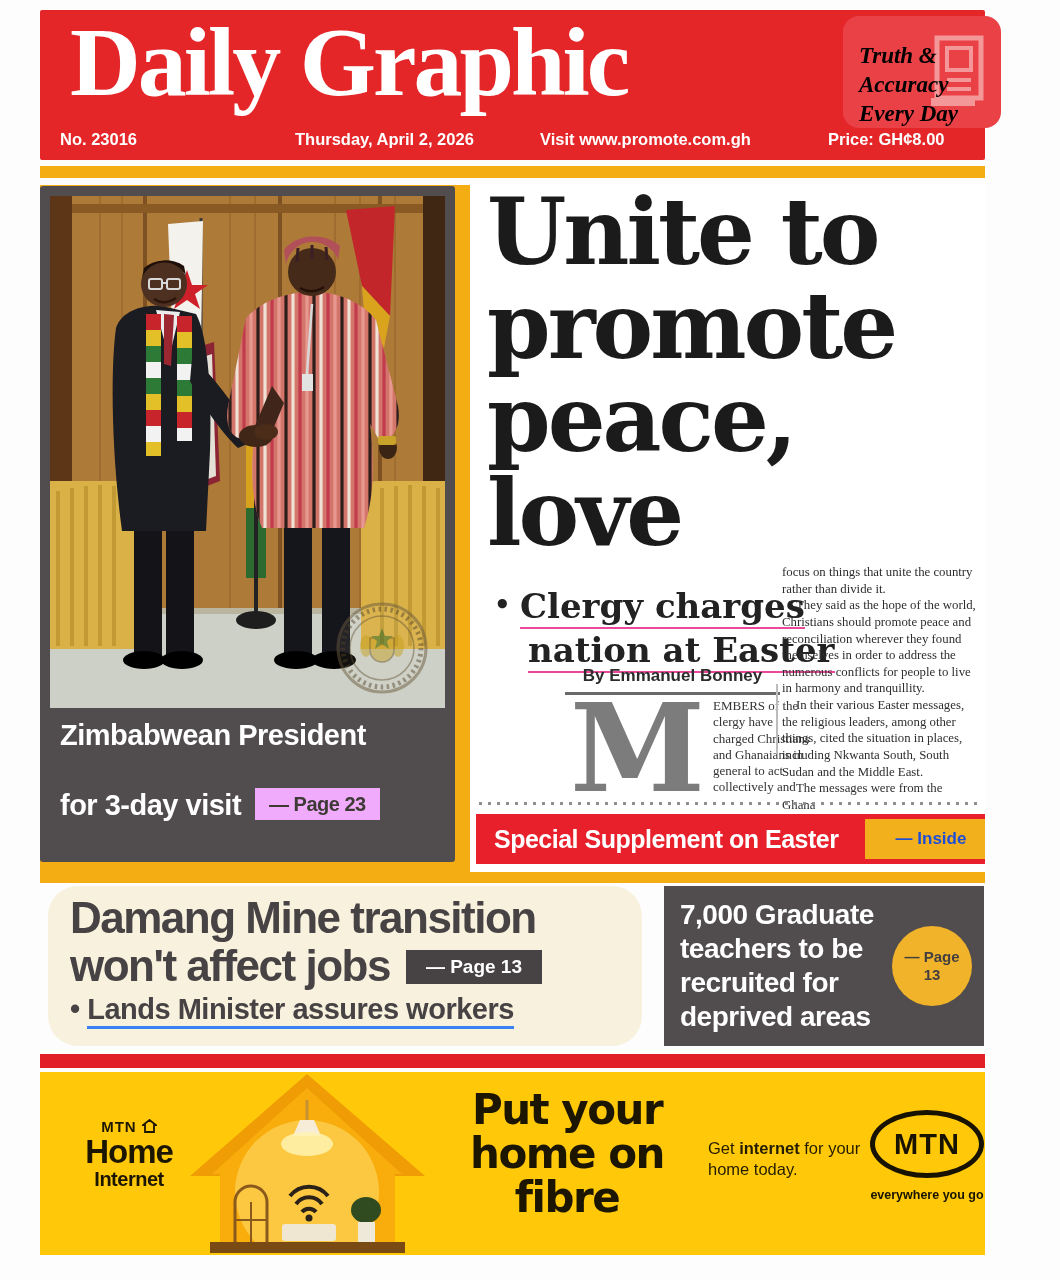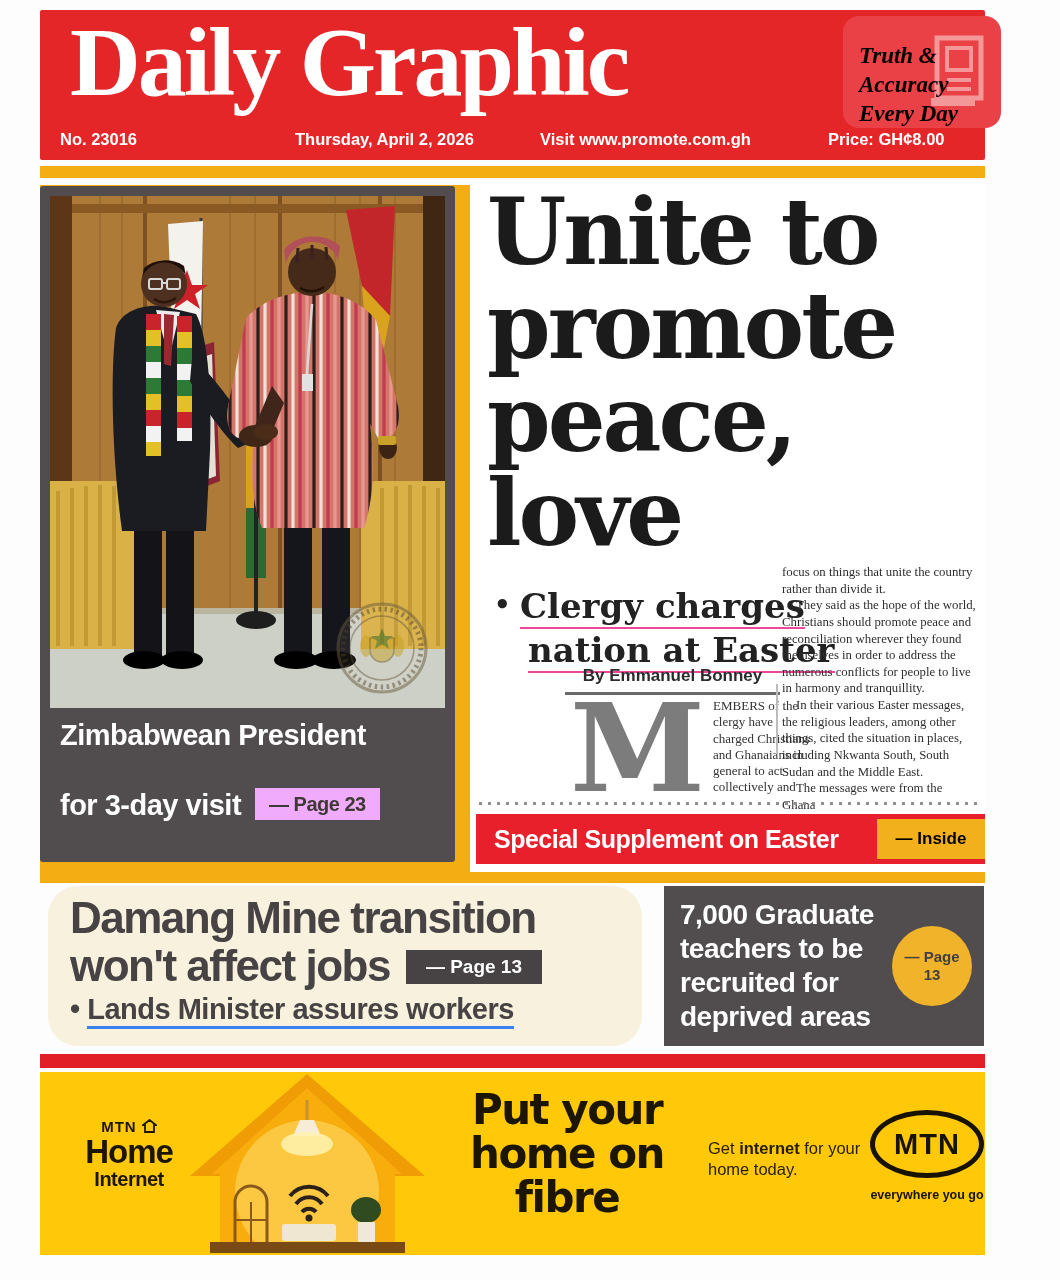--- a/index.html
+++ b/index.html
@@ -52,22 +52,22 @@
   .story-col p.first{text-indent:0;}
   .continued{margin-top:14px;margin-left:22px;font-family:"Liberation Sans",sans-serif;
              font-weight:bold;font-size:13.5px;color:#222;}
   .dotted{position:absolute;left:6px;right:6px;top:617px;height:5px;
           background-image:radial-gradient(circle,#8f8f8f 1.7px,transparent 2px);
           background-size:9px 5px;background-repeat:repeat-x;}
   .banner{position:absolute;left:6px;top:630px;width:509px;height:50px;background:#e8202c;}
   .banner-label{position:absolute;left:18px;top:0;bottom:0;display:flex;align-items:center;color:#fff;
                 font-weight:bold;font-size:25px;letter-spacing:-0.5px;white-space:nowrap;}
   .banner-tag{position:absolute;right:0;top:5px;bottom:5px;width:108px;background:#f2b11c;
-              display:flex;align-items:center;justify-content:center;color:#000000;
-              font-weight:bold;font-size:17px;}
+              display:flex;align-items:center;justify-content:center;color:#1d4ed8;
+              font-weight:bold;font-size:17px;padding-left:12px;}
   
   .damang{position:absolute;left:48px;top:886px;width:594px;height:160px;background:#f7f1de;
           box-sizing:border-box;padding:8px 0 0 22px;color:#474344;border-radius:30px;}
   .damang .h1{font-weight:bold;font-size:44px;letter-spacing:-1.5px;line-height:1.08;white-space:nowrap;}
   .dm-tag{display:inline-block;background:#474344;color:#fff;font-size:19px;font-weight:bold;
           padding:7px 20px;margin-left:16px;vertical-align:8px;letter-spacing:0;}
   .damang .h2{margin-top:4px;font-weight:bold;font-size:29px;letter-spacing:-0.5px;}
   .damang .h2 .ul{border-bottom:3px solid #3b82f6;padding-bottom:1px;}
   .teachers{position:absolute;left:664px;top:886px;width:320px;height:160px;background:#514d4e;
             box-sizing:border-box;padding:12px 16px;color:#fff;}

